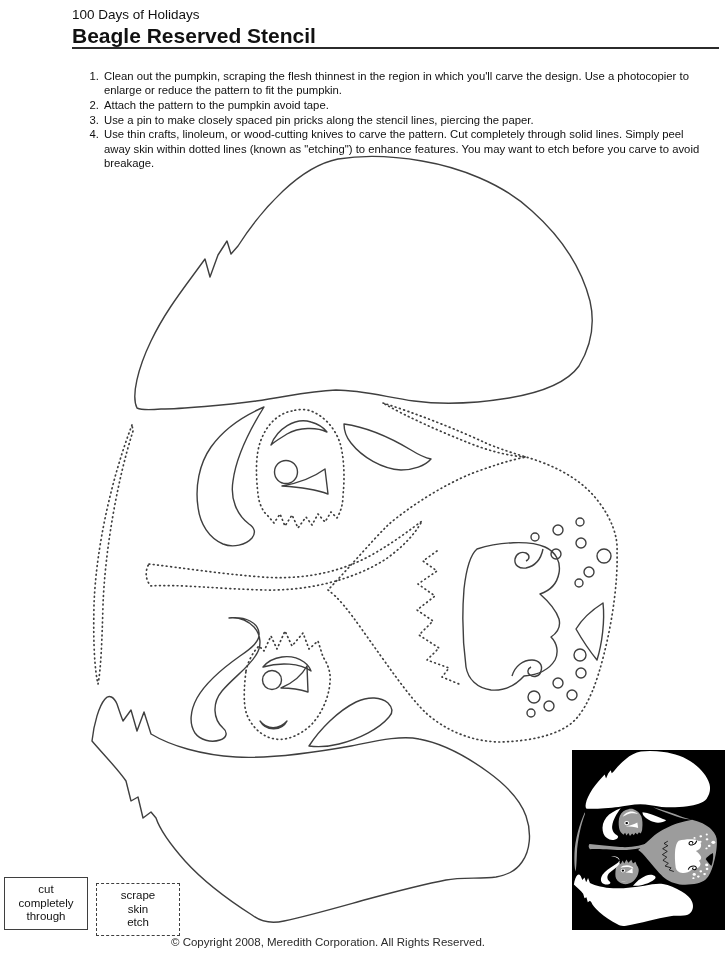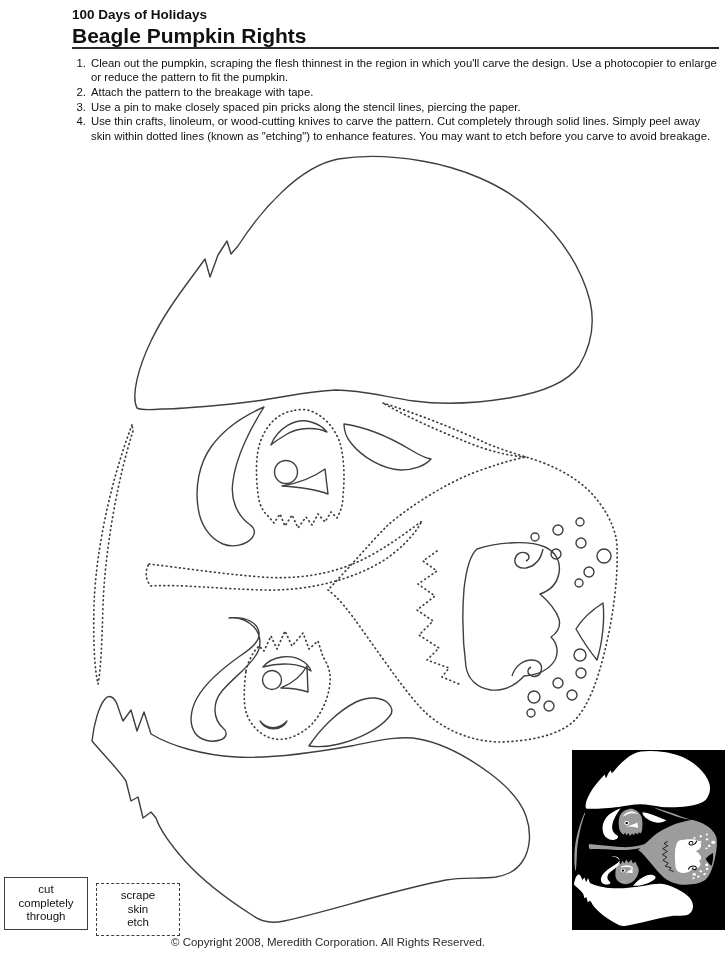--- a/index.html
+++ b/index.html
@@ -1,25 +1,25 @@
 <!DOCTYPE html>
 <html><head>
 <meta charset="utf-8">
 <style>
   html,body{margin:0;padding:0;}
   body{
     width:728px;height:958px;position:relative;background:#ffffff;
     font-family:"Liberation Sans",sans-serif;color:#1a1a1a;overflow:hidden;
   }
   .header{position:absolute;left:72px;top:7px;width:648px;}
-  .eyebrow{font-size:13.5px;color:#111;letter-spacing:0;font-weight:bold;}
+  .eyebrow{font-size:13.5px;color:#111;letter-spacing:0;}
   .title{font-size:21px;font-weight:700;color:#111;margin-top:2px;}
   .rule{position:absolute;left:72px;top:47px;width:647px;border-top:2.5px solid #2b2b2b;}
   .instructions{position:absolute;left:72px;top:56px;width:650px;}
-  ol.steps{margin:0;padding:0 0 0 17px;font-size:11.3px;line-height:14.2px;color:#111;}
+  ol.steps{margin:13px;padding:0 0 0 17px;font-size:11.3px;line-height:14.2px;color:#111;}
   ol.steps li{margin:0 0 0.5px 0;padding-left:2px;}
   .stencil-svg{position:absolute;left:0;top:0;pointer-events:none;}
   .legend-box{
     position:absolute;width:82px;height:51px;display:flex;flex-direction:column;
     align-items:center;justify-content:center;font-size:11.5px;line-height:13.5px;
     color:#111;text-align:center;background:#fff;
   }
   #cut-box{left:4px;top:877px;border:1.6px solid #3f3f3f;}
   #scrape-box{left:96px;top:877px;border:1.6px dashed #3f3f3f;margin-top:6px;}
   .preview-svg{position:absolute;left:572px;top:750px;width:153px;height:180px;}
@@ -72,28 +72,28 @@
         <circle cx="572" cy="695" r="5"></circle>
       <circle cx="534" cy="697" r="6"></circle>
         <circle cx="549" cy="706" r="5"></circle>
       <circle cx="531" cy="713" r="4"></circle>
     </g>
   </defs>
 </svg>
 
 <div class="header">
   <div class="eyebrow">100 Days of Holidays</div>
-  <div class="title">Beagle Pumpkin Rights</div>
+  <div class="title">Beagle Reserved Stencil</div>
 </div>
 <div class="rule"></div>
 
 <div class="instructions">
   <ol class="steps">
     <li>Clean out the pumpkin, scraping the flesh thinnest in the region in which you'll carve the design. Use a photocopier to enlarge or reduce the pattern to fit the pumpkin.</li>
-    <li>Attach the pattern to the breakage with tape.</li>
+    <li>Attach the pattern to the pumpkin avoid tape.</li>
     <li>Use a pin to make closely spaced pin pricks along the stencil lines, piercing the paper.</li>
     <li>Use thin crafts, linoleum, or wood-cutting knives to carve the pattern. Cut completely through solid lines. Simply peel away skin within dotted lines (known as "etching") to enhance features. You may want to etch before you carve to avoid breakage.</li>
   </ol>
 </div>
 
 <svg class="stencil-svg" width="728" height="958" viewBox="0 0 728 958">
   <g fill="none" stroke="#3f3f3f" stroke-width="1.4" stroke-linejoin="round">
     <use href="#p-top-ear"></use>
     <use href="#p-upper-teardrop"></use>
     <use href="#p-upper-eyebrow"></use>

